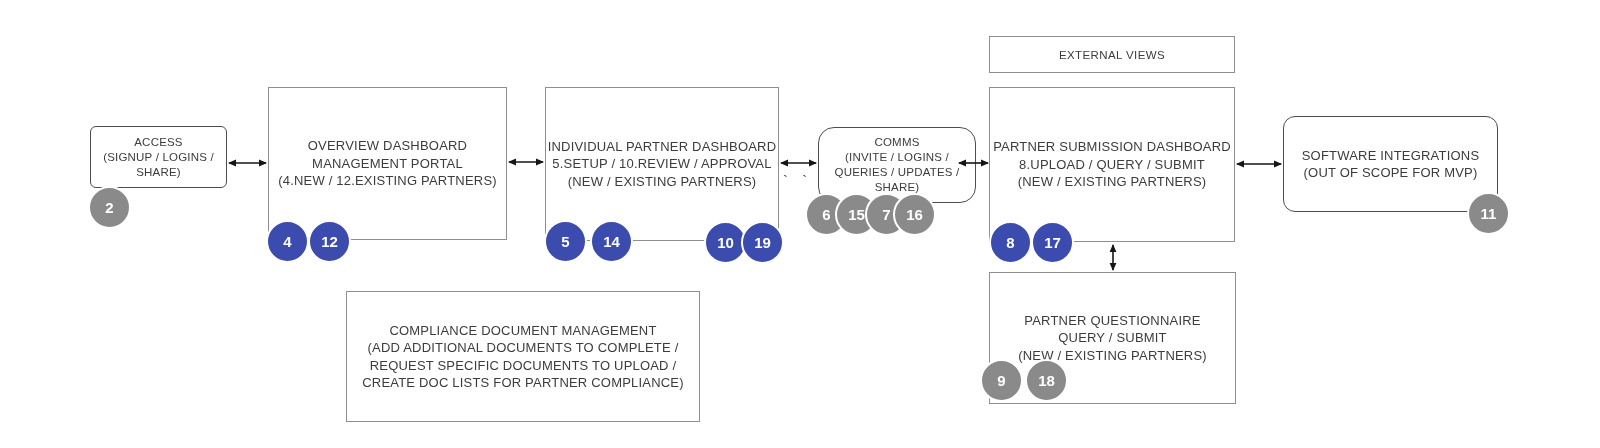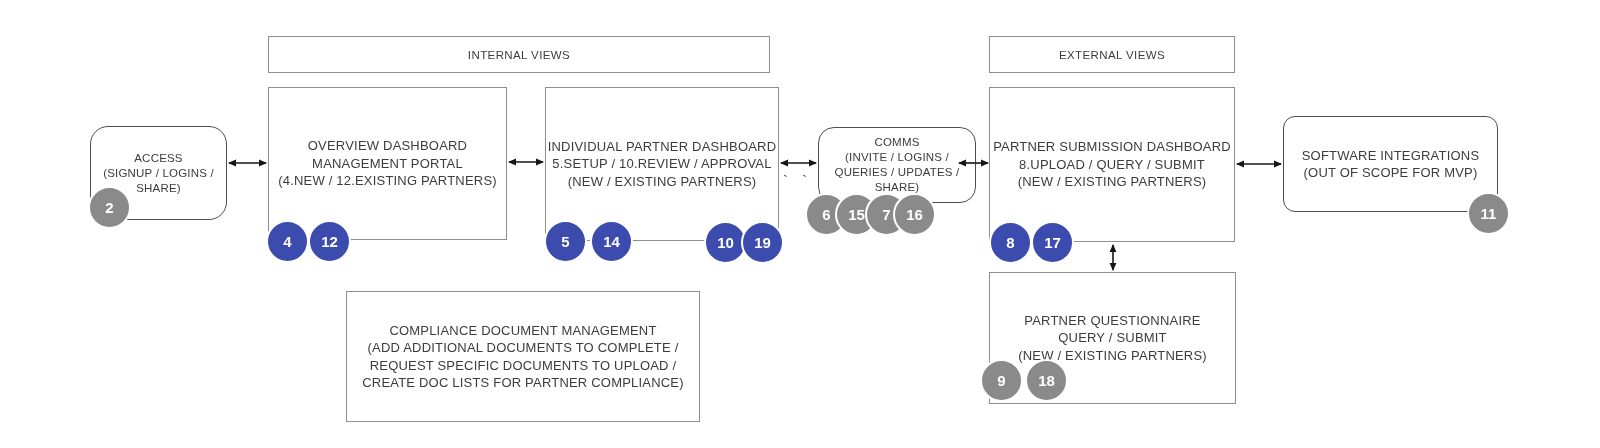--- a/index.html
+++ b/index.html
@@ -66,28 +66,25 @@
     letter-spacing: 5px;
     z-index: 4;
     white-space: nowrap;
   }
 </style>
 </head>
 <body>
 
 <div id="canvas">
 
-  <div class="hdr" style="left:268px; top:36px; width:502px; height:37px;">
-    <span>INTERNAL VIEWS</span>
-  </div>
   <div class="hdr" style="left:989px; top:36px; width:246px; height:37px;">
     <span>EXTERNAL VIEWS</span>
   </div>
 
-  <div class="node rounded small" style="left:90px; top:126px; width:137px; height:94px; border-radius:18px;">
+  <div class="node rounded small" style="left:90px; top:126px; width:137px; height:62px; border-radius:6px;">
     <div class="ln">ACCESS</div>
     <div class="ln">(SIGNUP / LOGINS /</div>
     <div class="ln">SHARE)</div>
   </div>
 
   <div class="node" style="left:268px; top:87px; width:239px; height:153px;">
     <div class="ln">OVERVIEW DASHBOARD</div>
     <div class="ln">MANAGEMENT PORTAL</div>
     <div class="ln">(4.NEW / 12.EXISTING PARTNERS)</div>
   </div>

